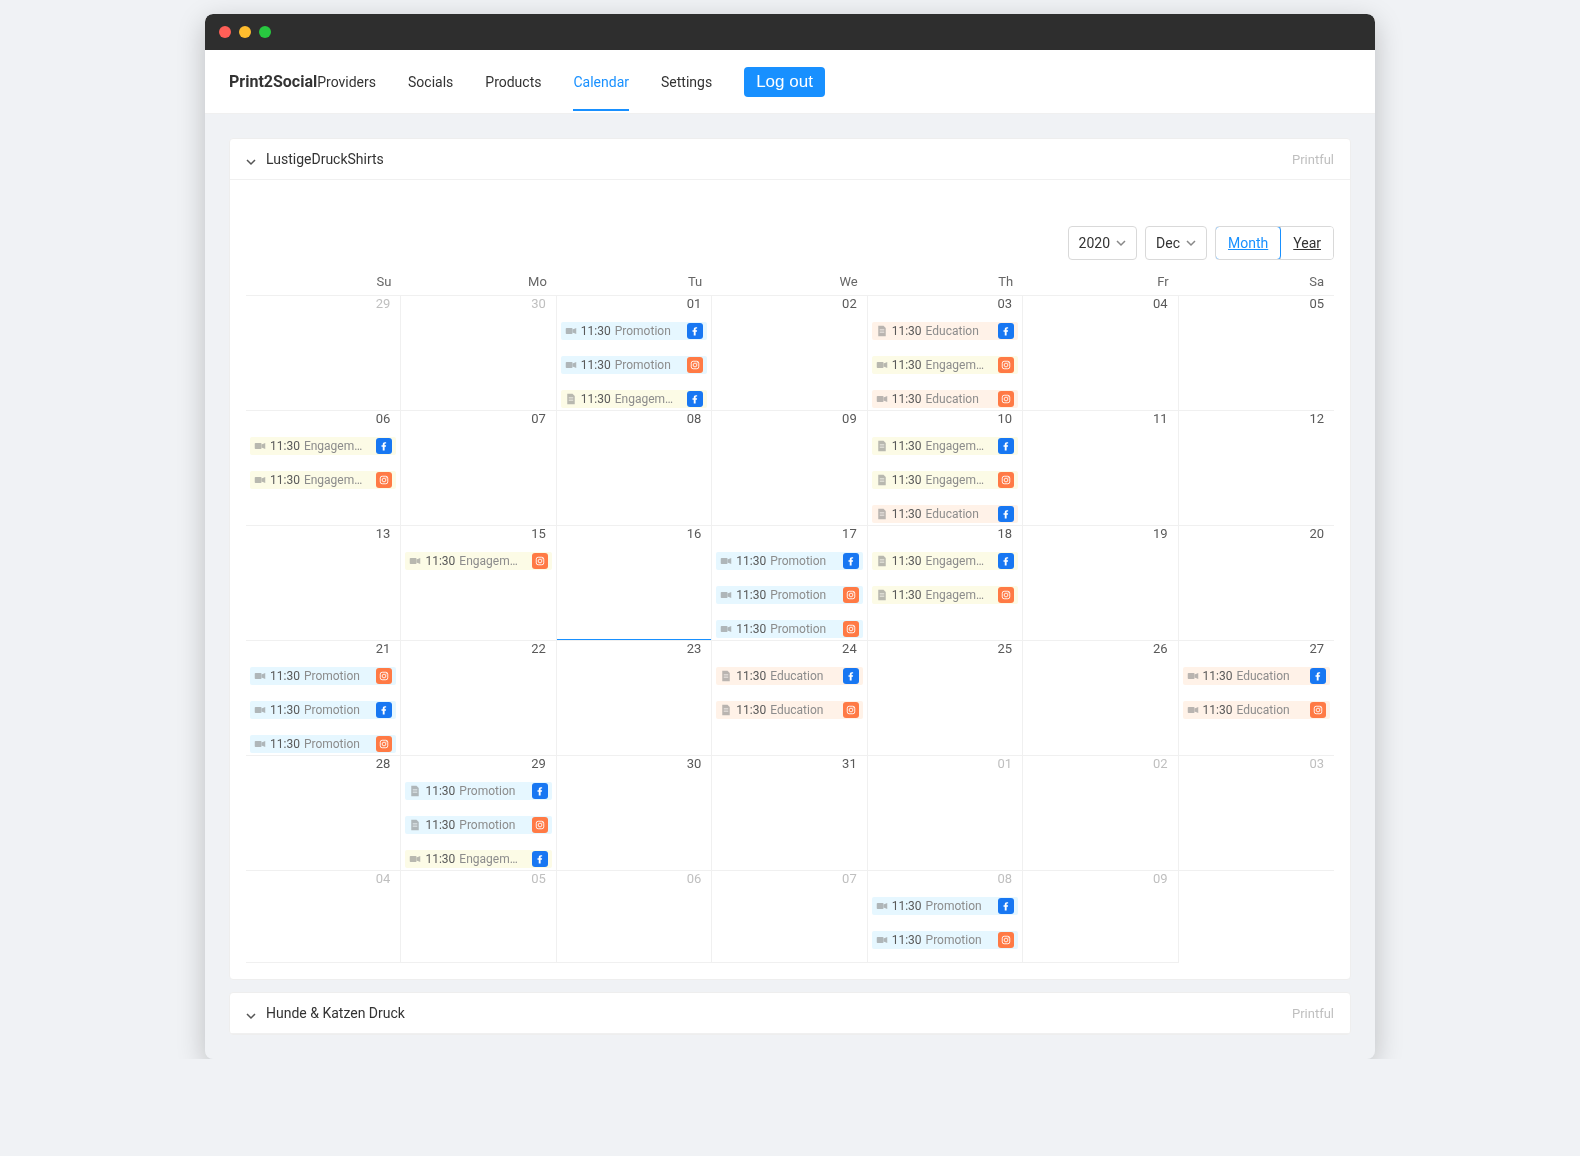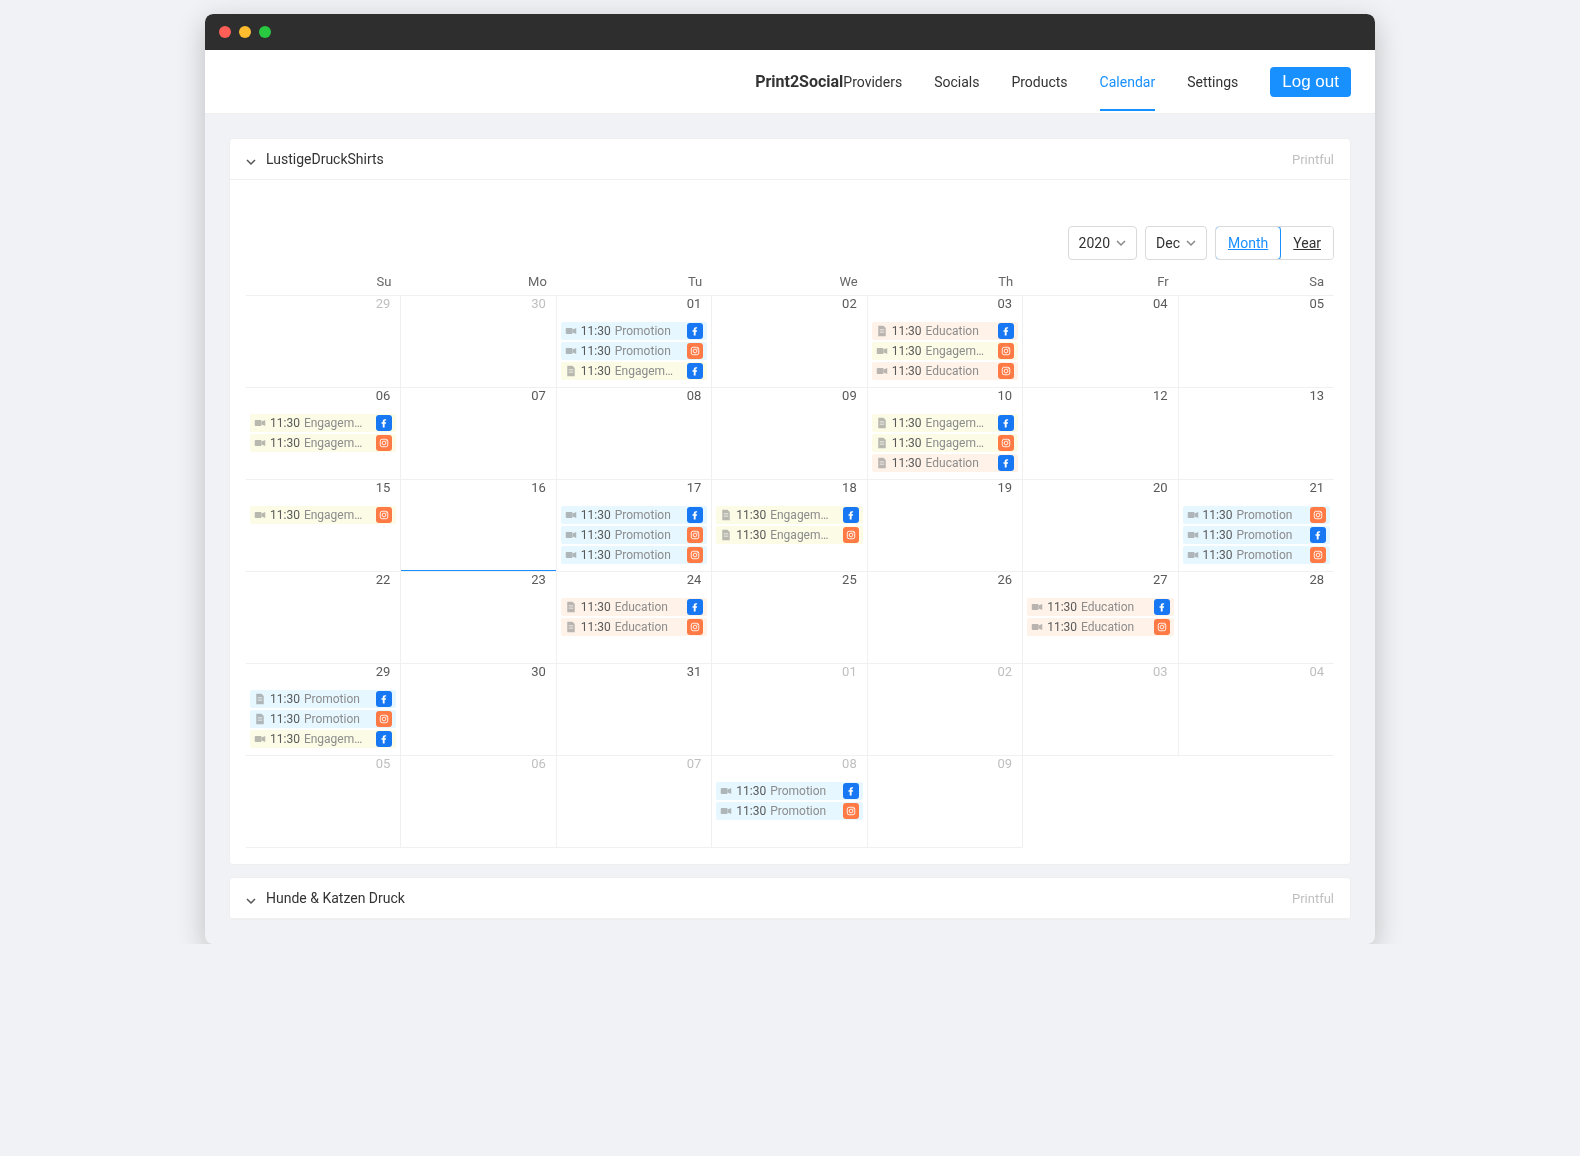--- a/index.html
+++ b/index.html
@@ -4,21 +4,21 @@
 <style>
 * { box-sizing: border-box; margin: 0; padding: 0; }
 body { font-family: -apple-system, BlinkMacSystemFont, "Segoe UI", Roboto, Helvetica, Arial, sans-serif; background: #f0f2f5; color: #333; font-size: 14px; }
 .browser-chrome { background: #2e2e2e; height: 36px; border-radius: 8px 8px 0 0; display: flex; align-items: center; padding: 0 14px; }
 .traffic-lights { display: flex; gap: 8px; }
 .dot { width: 12px; height: 12px; border-radius: 50%; }
 .dot.red { background: #ff5f57; }
 .dot.yellow { background: #febc2e; }
 .dot.green { background: #28c840; }
 .window { width: 1170px; margin: 14px auto 0; background: #f0f2f5; border-radius: 8px; box-shadow: 0 8px 28px rgba(0,0,0,0.22); overflow: hidden; }
-.topbar { background: #fff; height: 64px; display: flex; align-items: center; justify-content: flex-end; padding: 0 24px; border-bottom: 1px solid #f0f0f0; }
+.topbar { background: #fff; height: 64px; display: flex; align-items: center; justify-content: flex-start; padding: 0 24px; border-bottom: 1px solid #f0f0f0; }
 .brand { font-weight: 700; font-size: 16px; }
 .nav { display: flex; align-items: center; gap: 32px; }
 .nav-link { color: #333; cursor: pointer; }
 .nav-link.active { color: #1890ff; position: relative; }
 .nav-link.active::after { content: ""; position: absolute; left: 0; right: 0; bottom: -21px; height: 2px; background: #1890ff; }
 .logout-btn { background: #1890ff; color: #fff; border: none; border-radius: 4px; padding: 5px 12px; cursor: pointer; font-size: 17px; }
 .content { padding: 24px; }
 .panel { background: #fff; border: 1px solid #eee; border-radius: 4px; }
 .panel + .panel { margin-top: 12px; }
 .panel-header { display: flex; align-items: center; justify-content: space-between; padding: 12px 16px; border-bottom: 1px solid #f0f0f0; cursor: pointer; }
@@ -31,21 +31,21 @@
 .view-toggle { display: flex; border: 1px solid #d9d9d9; border-radius: 4px; overflow: hidden; }
 .view-btn { padding: 8px 12px; cursor: pointer; background: #fff; text-decoration: underline; }
 .view-btn.active { color: #1890ff; border: 1px solid #1890ff; margin: -1px; border-radius: 4px; z-index: 1; }
 .view-btn + .view-btn { border-left: 1px solid #d9d9d9; }
 .calendar { display: grid; grid-template-columns: repeat(7, 1fr); }
 .dow { text-align: right; padding: 6px 10px; font-size: 13px; color: #666; border-bottom: 1px solid #f0f0f0; }
 .cell { border-right: 1px solid #f0f0f0; border-bottom: 1px solid #f0f0f0; min-height: 92px; position: relative; padding: 4px 4px 2px; overflow: hidden; }
 .cell:nth-child(7n) { border-right: none; }
 .daynum { position: absolute; top: 0; right: 10px; font-size: 13px; color: #595959; }
 .daynum.dim { color: #bfbfbf; }
-.events { margin-top: 22px; display: flex; flex-direction: column; gap: 2px; }
+.events { margin-top: 22px; display: flex; flex-direction: column; gap: 16px; }
 .event { display: flex; align-items: center; gap: 4px; padding: 1px 4px; border-radius: 2px; font-size: 12px; cursor: pointer; overflow: hidden; white-space: nowrap; }
 .event.bg-promotion { background: #e6f7ff; }
 .event.bg-engagement { background: #fcfbe6; }
 .event.bg-education { background: #fff2e8; }
 .ev-icon { width: 12px; height: 12px; flex: 0 0 12px; opacity: 0.6; }
 .ev-time { color: #595959; }
 .ev-label { color: #8c8c8c; overflow: hidden; text-overflow: ellipsis; flex: 1; }
 .social-badge { width: 16px; height: 16px; border-radius: 3px; display: flex; align-items: center; justify-content: center; flex: 0 0 16px; }
 .social-badge.fb { background: #1877f2; }
 .social-badge.ig { background: #ff7a45; }
@@ -322,20 +322,24 @@
                   <span class="ev-label">Education</span>
                   <span class="social-badge fb">
                     <svg viewBox="0 0 16 16" width="10" height="10">
                       <path d="M9 15 V9 h2 l0.4-2.4 H9 V5.2 c0-0.7 0.2-1.2 1.2-1.2 H11.4 V1.9 C11.1 1.85 10.2 1.8 9.3 1.8 7.3 1.8 6 3 6 5 V6.6 H4 V9 h2 v6 z" fill="#fff"></path>
                     </svg>
                   </span>
                 </div>
               </div>
             </div>
             <div class="cell">
+              <div class="daynum">11</div>
+              <div class="events"></div>
+            </div>
+            <div class="cell">
               <div class="daynum">12</div>
               <div class="events"></div>
             </div>
             <div class="cell">
               <div class="daynum">13</div>
               <div class="events"></div>
             </div>
             <div class="cell">
               <div class="daynum">15</div>
               <div class="events">

